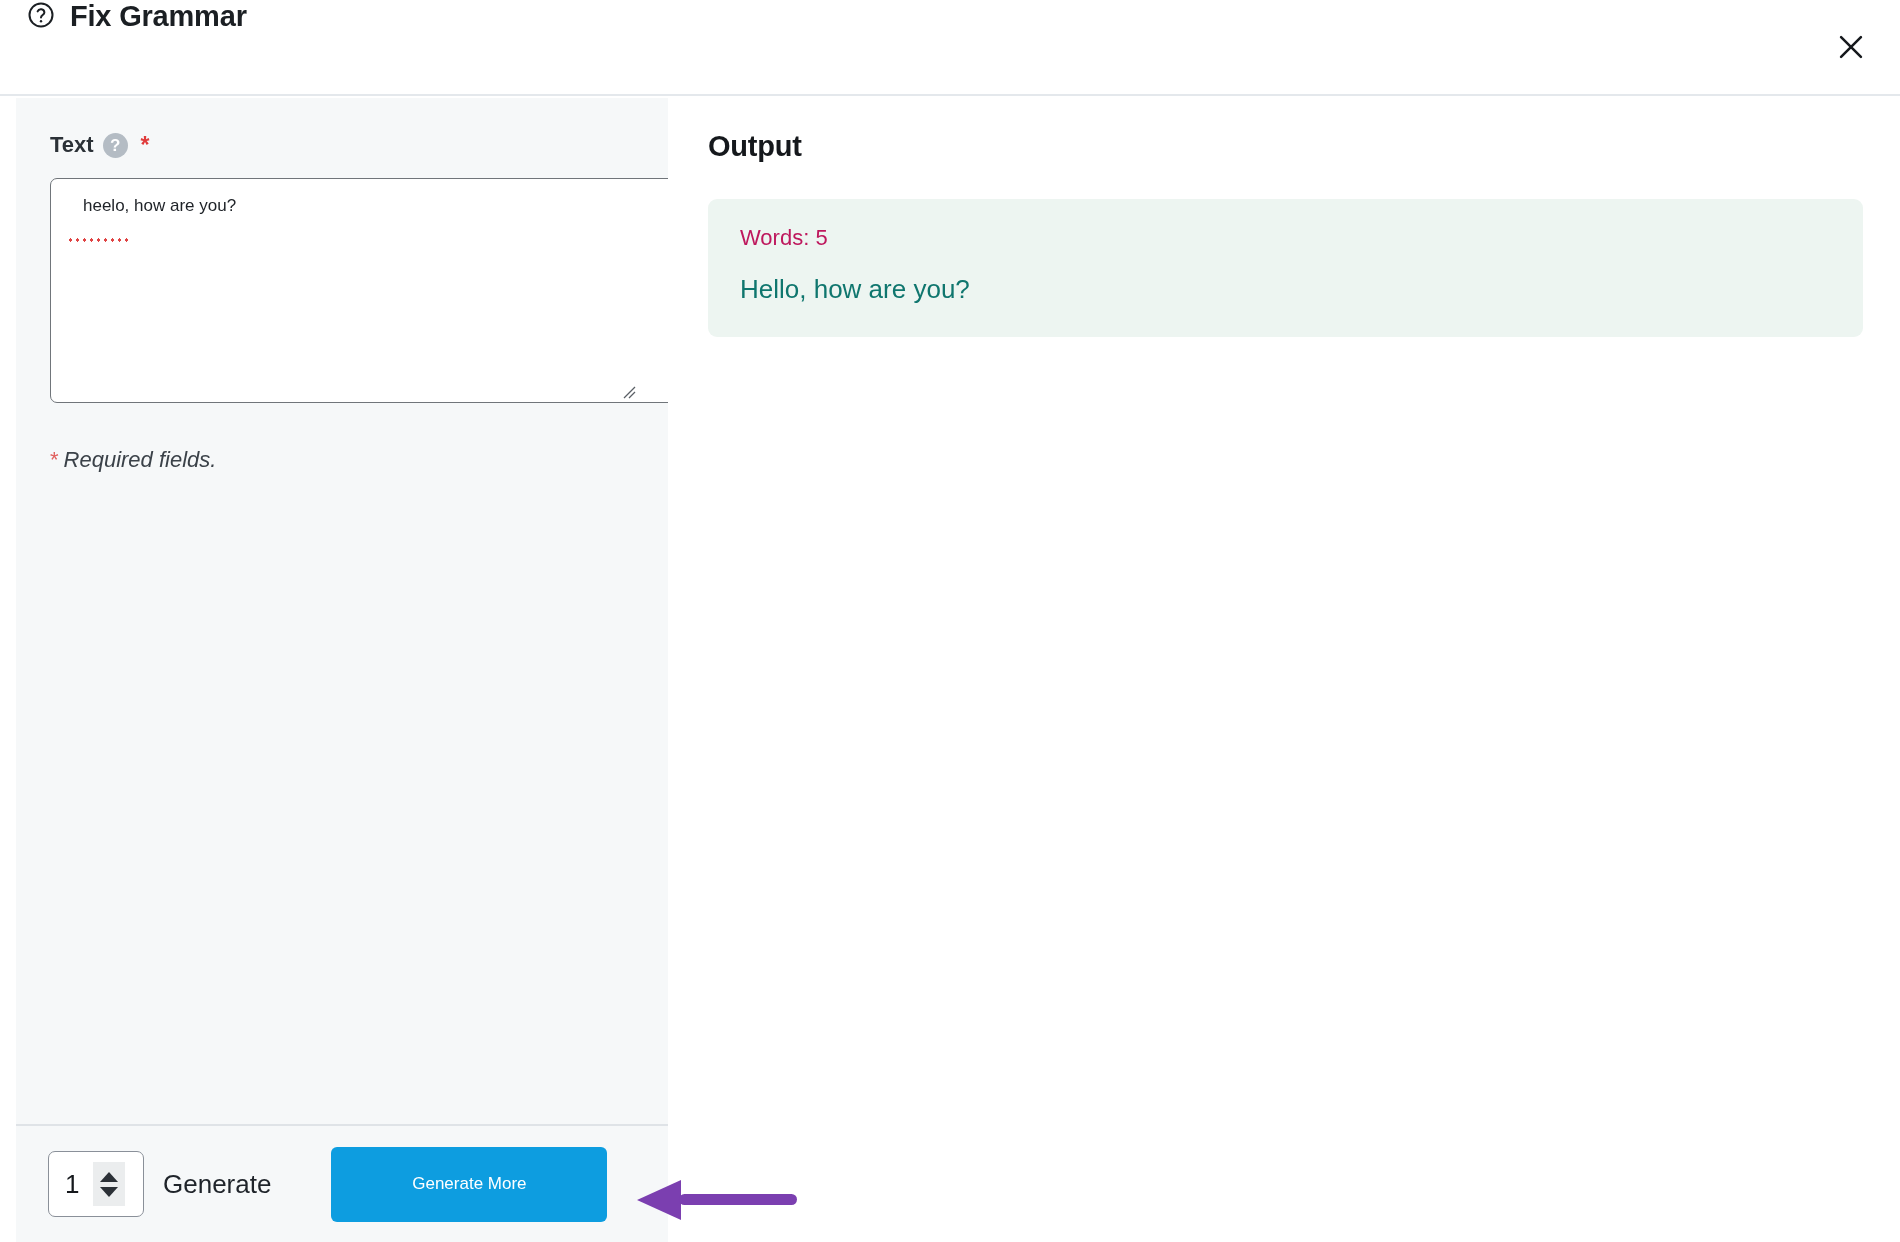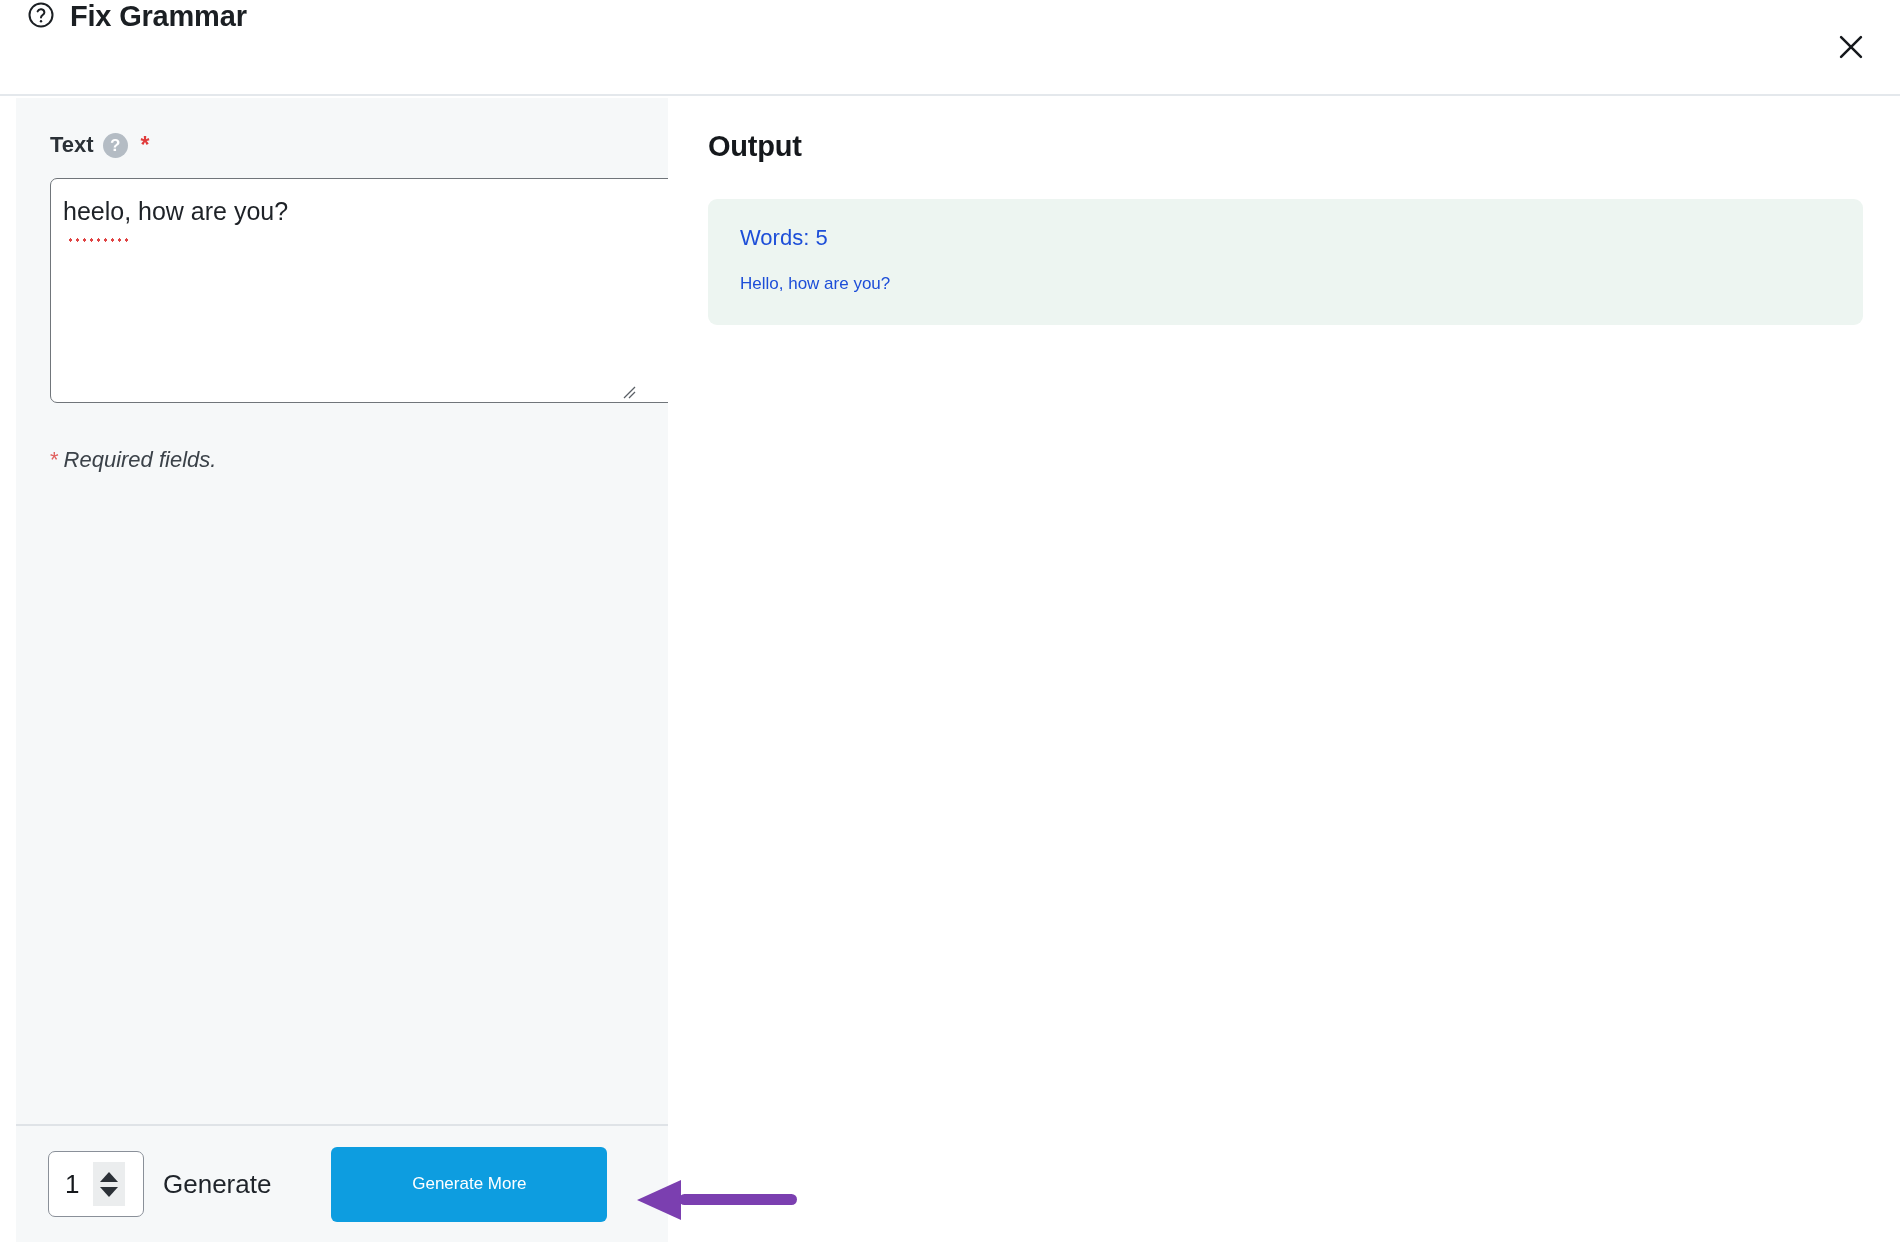--- a/index.html
+++ b/index.html
@@ -114,23 +114,23 @@
     position: relative;
     width: 590px;
     height: 225px;
   }
   textarea.text-input {
     width: 654px;
     height: 225px;
     border: 1.6px solid #70757a;
     border-radius: 7px;
     background: #ffffff;
-    padding: 16px 16px 16px 12px;
+    padding: 16px 16px 16px 32px;
     font-family: "Liberation Sans", sans-serif;
-    font-size: 25px;
+    font-size: 17px;
     color: #1e2227;
     line-height: 1.35;
     resize: none;
     outline: none;
     overflow: hidden;
   }
   
   .spell-underline {
     position: absolute;
     left: 17px;
@@ -250,26 +250,26 @@
     letter-spacing: -0.2px;
   }
   .output-card {
     width: 1155px;
     background: #edf5f1;
     border-radius: 9px;
     padding: 26px 32px 30px 32px;
   }
   .words-count {
     font-size: 22px;
-    color: #1d4ed8;
+    color: #be185d;
     margin-bottom: 22px;
   }
   .output-text {
-    font-size: 17px;
-    color: #1d4ed8;
+    font-size: 26px;
+    color: #0f766e;
     line-height: 1.3;
   }
 
   
   .annot-arrow {
     position: absolute;
     left: 637px;
     top: 1180px;
     width: 166px;
     height: 40px;

